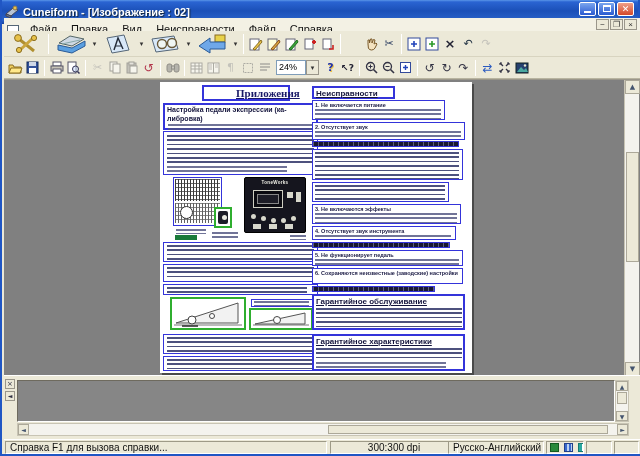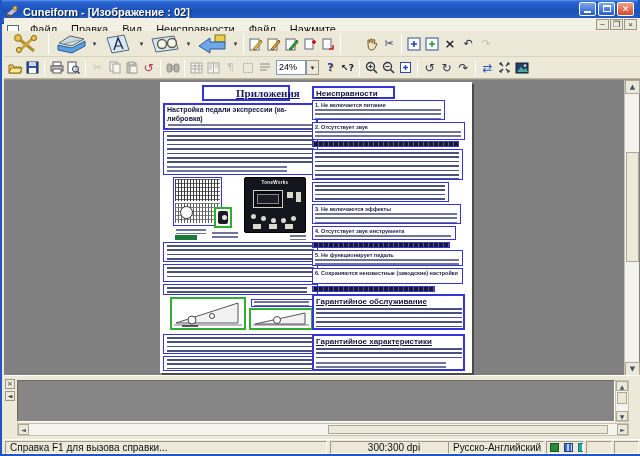--- a/index.html
+++ b/index.html
@@ -102,21 +102,21 @@
     </div>
   </div>
 
   <div class="menubar">
     <div class="mdi-doc"></div>
     <span class="mi">Файл</span>
     <span class="mi">Правка</span>
     <span class="mi">Вид</span>
     <span class="mi">Неисправности</span>
     <span class="mi">Файл</span>
-    <span class="mi">Нажмите</span>
+    <span class="mi">Справка</span>
     <div class="mdi-ctrls">
       <div class="mdibtn">−</div>
       <div class="mdibtn">❐</div>
       <div class="mdibtn">×</div>
     </div>
   </div>
 
   <div class="toolbar1">
     <div class="bigbtn">
       <svg width="26" height="22" viewBox="0 0 26 22">

